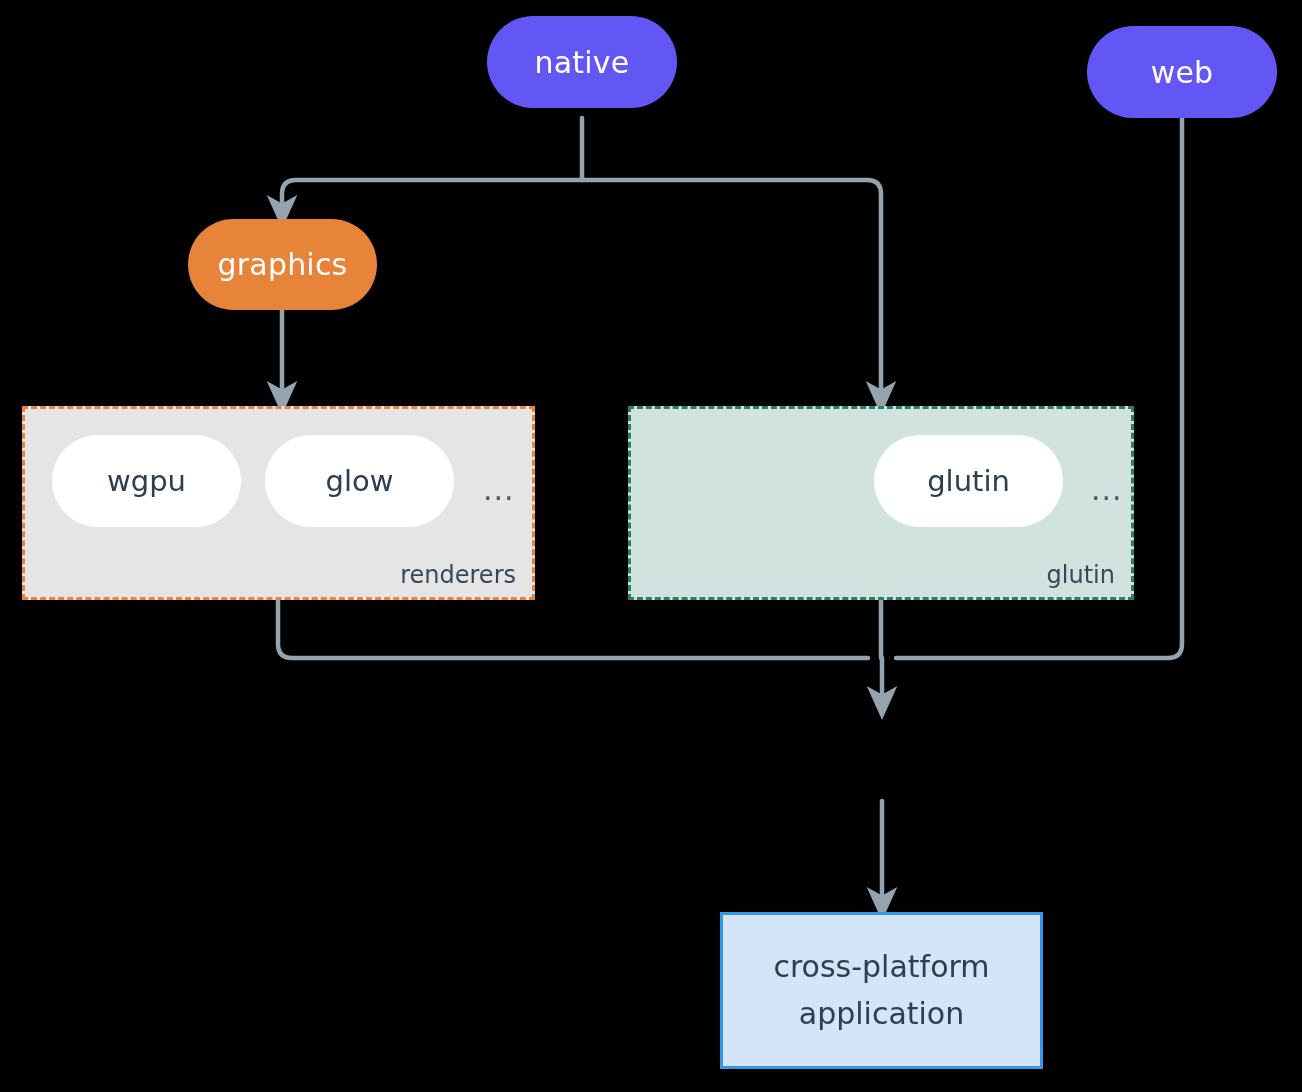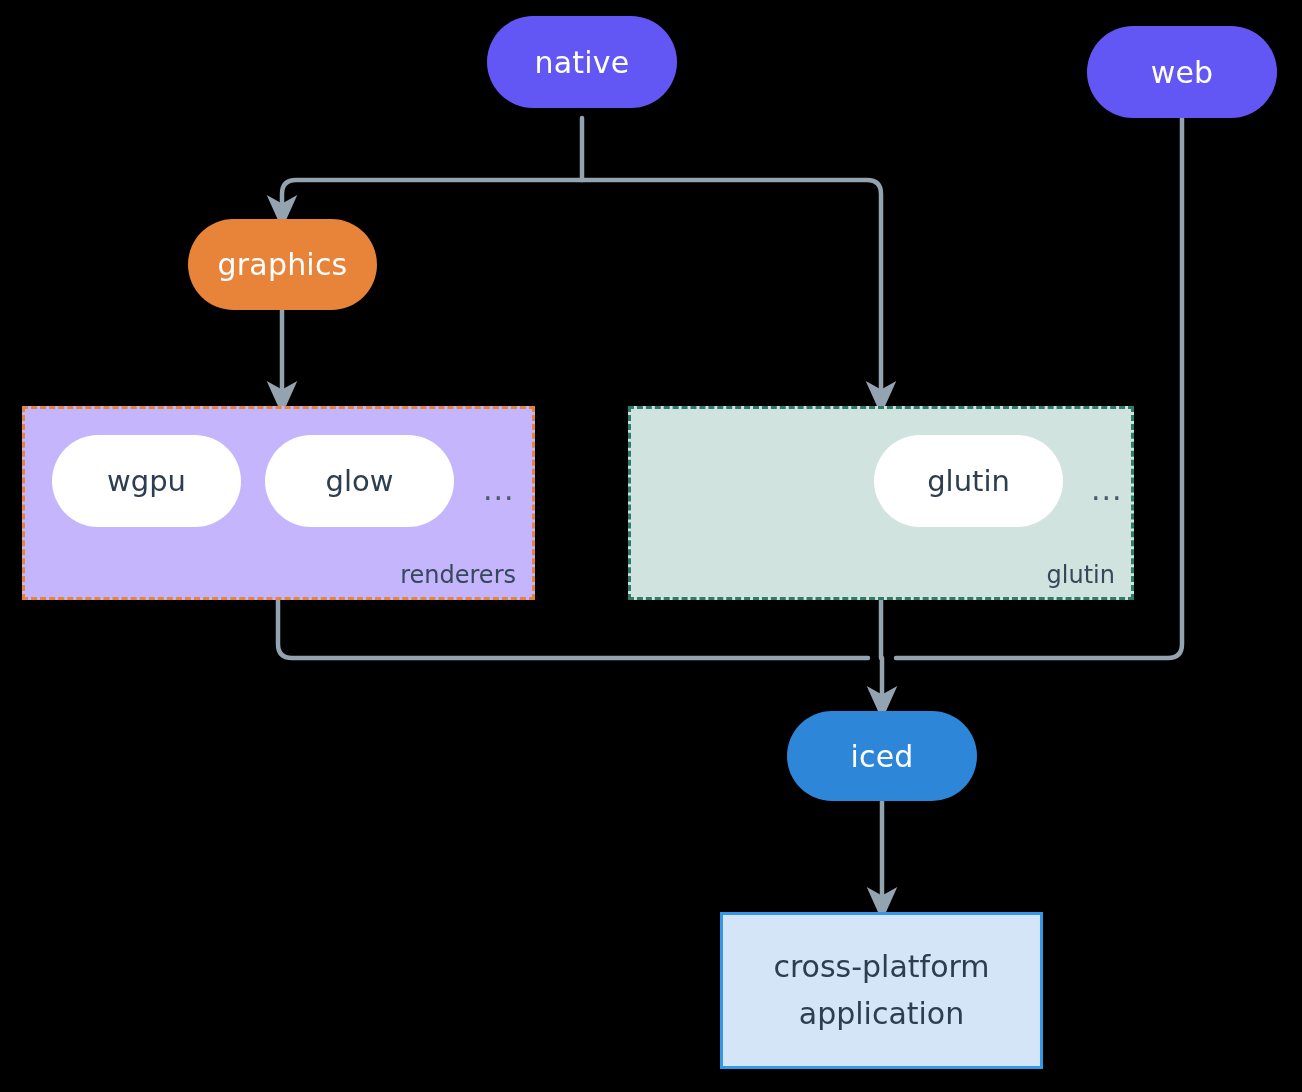--- a/index.html
+++ b/index.html
@@ -47,21 +47,21 @@
   .pill-iced {
     background: #2E86D8;
   }
   .group {
     position: absolute;
     box-sizing: border-box;
     border-style: dashed;
     border-width: 3px;
   }
   .group-renderers {
-    background: #c4b5fd;
+    background: #e5e5e5;
     border-color: #E8833A;
   }
   .group-shells {
     background: #D1E3DE;
     border-color: #2E7D6B;
   }
   .group-label {
     position: absolute;
     right: 16px;
     bottom: 8px;
@@ -158,22 +158,19 @@
   </div>
 
   <div class="group group-shells" style="left:628px; top:406px; width:506px; height:194px;">
     <div class="leaf" style="left:243px; top:26px; width:189px; height:92px;">
       <span>glutin</span>
     </div>
     <span class="ellipsis" style="left:460px; top:66px;">...</span>
     <span class="group-label">glutin</span>
   </div>
 
-  <div class="node pill pill-iced" style="left:787px; top:711px; width:190px; height:90px;">
-    <span>iced</span>
-  </div>
 
   <div class="rect-box" style="left:720px; top:912px; width:323px; height:157px;">
     <span>cross-platform</span>
     <span>application</span>
   </div>
 
 </div>
 
 </body></html>

